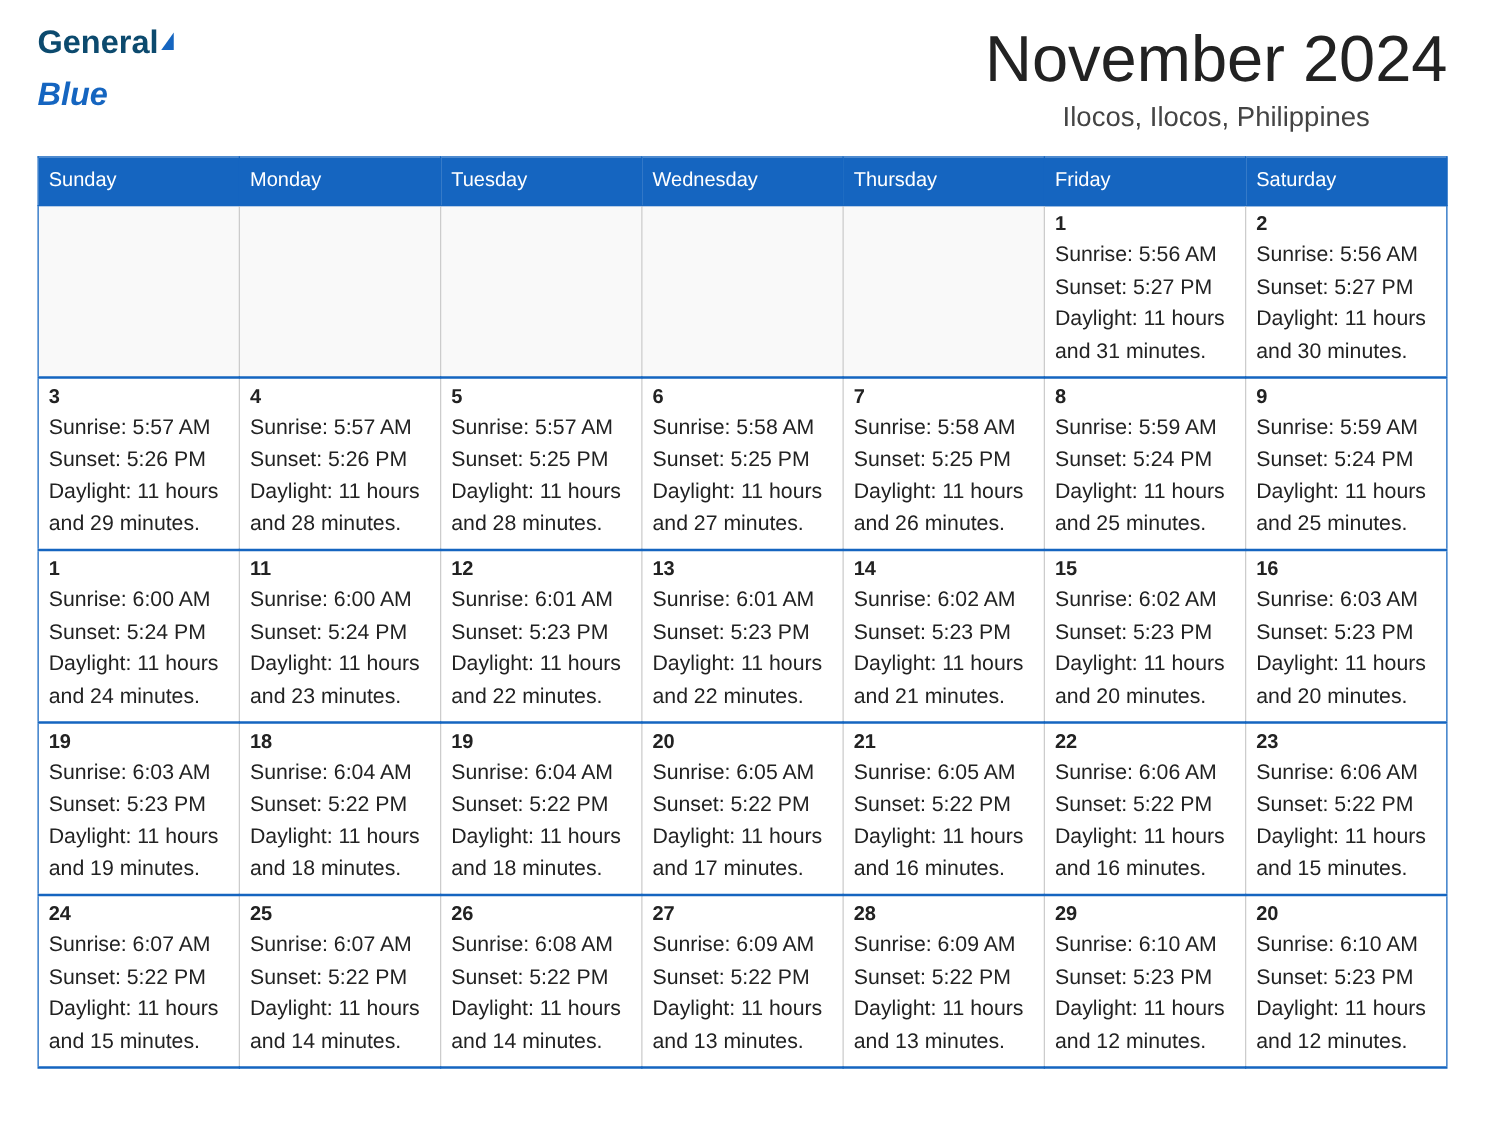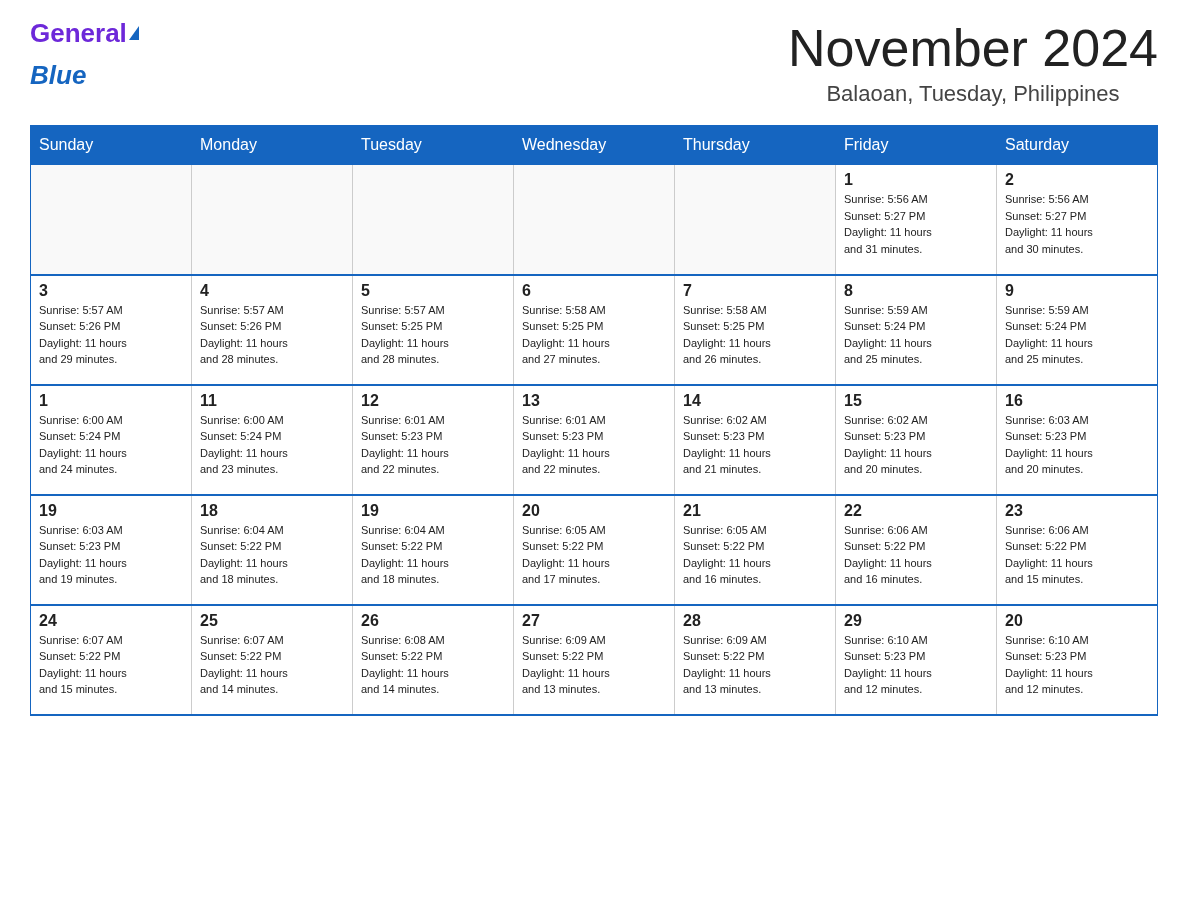--- a/index.html
+++ b/index.html
@@ -18,21 +18,21 @@
       margin-bottom: 18px;
     }
     .logo {
       display: flex;
       flex-direction: column;
       align-items: flex-start;
     }
     .logo-general {
       font-size: 26px;
       font-weight: bold;
-      color: #6d28d9;
+      color: #0c4a6e;
       line-height: 1;
     }
     .logo-general span {
       color: #1565c0;
     }
     .logo-arrow {
       display: inline-block;
       width: 0;
       height: 0;
       border-left: 10px solid transparent;
@@ -96,41 +96,41 @@
     tbody td:first-child { border-left: 1px solid #1565c0; }
     tbody td:last-child { border-right: 1px solid #1565c0; }
     .day-number {
       font-size: 16px;
       font-weight: bold;
       color: #222;
       display: block;
       margin-bottom: 2px;
     }
     .day-info {
-      font-size: 11px;
+      font-size: 17px;
       line-height: 1.5;
       color: #222;
     }
     .empty-cell {
       background: #f9f9f9;
     }
   </style>
 </head>
 <body>
 
 <div class="header">
   <div class="logo">
     <div class="logo-general">
       General<span class="logo-arrow"></span>
     </div>
     <div class="logo-blue">Blue</div>
   </div>
   <div class="title-section">
     <div class="month-title">November 2024</div>
-    <div class="location-title">Balaoan, Tuesday, Philippines</div>
+    <div class="location-title">Ilocos, Ilocos, Philippines</div>
   </div>
 </div>
 
 <table>
   <thead>
     <tr>
     <th>Sunday</th>
         <th>Monday</th>
         <th>Tuesday</th>
         <th>Wednesday</th>

